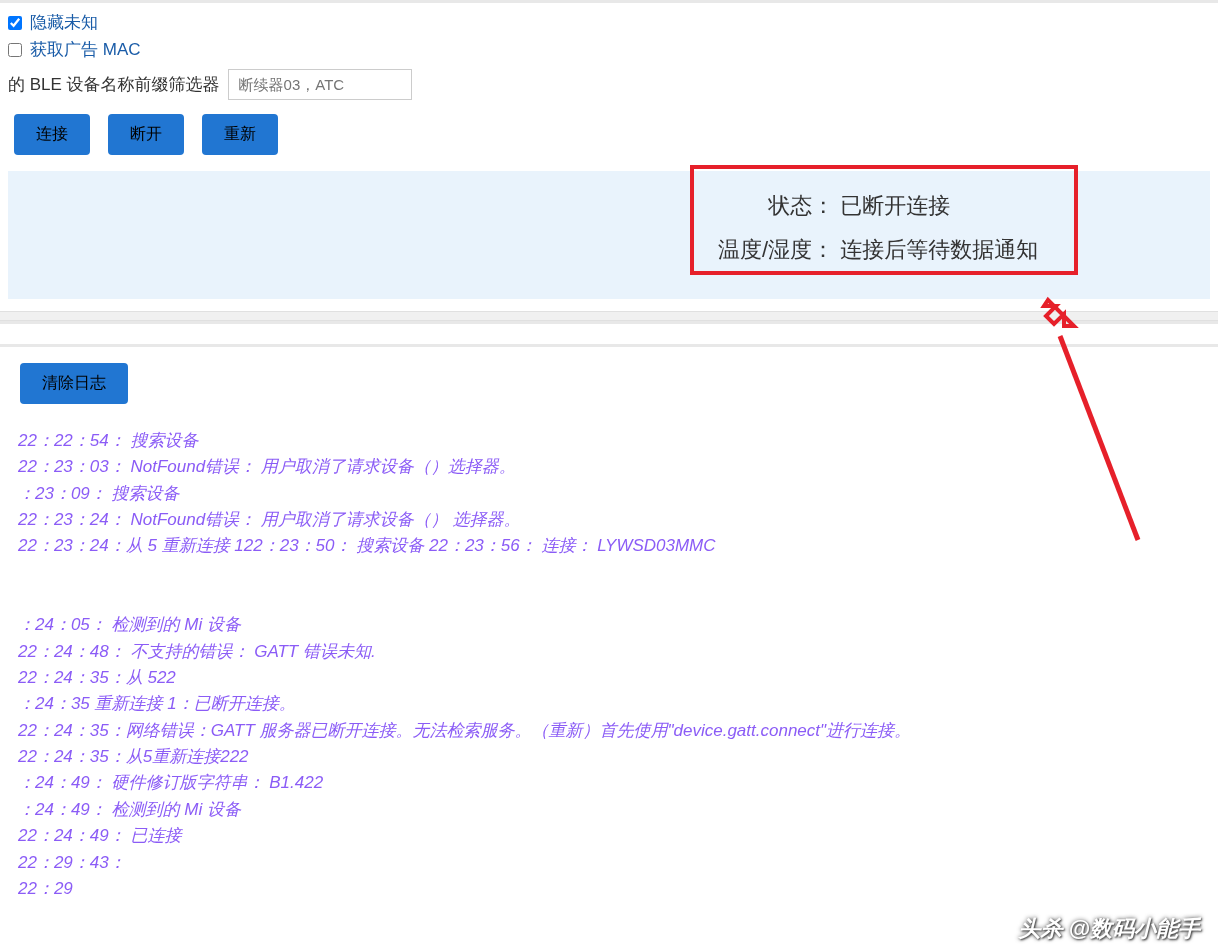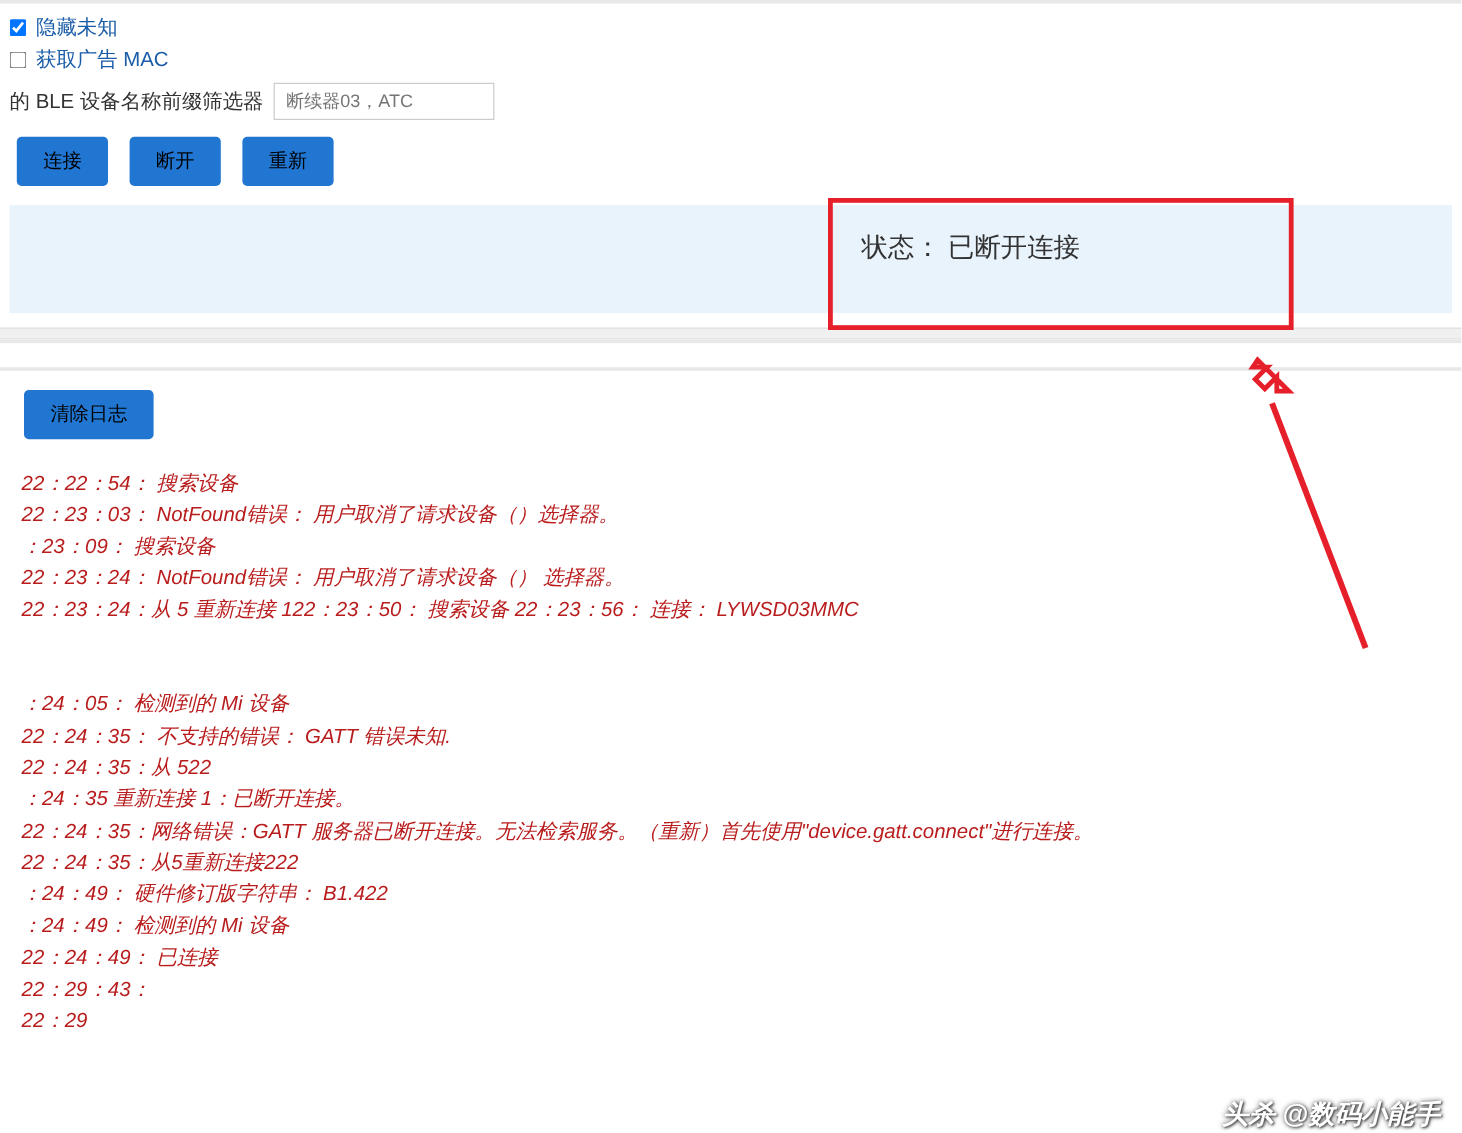--- a/index.html
+++ b/index.html
@@ -116,21 +116,21 @@
     .log-section {
       padding: 16px 10px 10px 14px;
       position: relative;
     }
     .clear-btn-wrap {
       margin-bottom: 24px;
       margin-left: 6px;
     }
     .log-body {
       font-style: italic;
-      color: #b91c1c;
+      color: #8b5cf6;
       font-size: 17px;
       line-height: 1.55;
       padding-left: 4px;
     }
     .log-line {
       white-space: pre-wrap;
     }
     .arrow-annotation {
       position: absolute;
       left: 1020px;
@@ -173,41 +173,45 @@
       <button class="btn">重新</button>
     </div>
 
     <div class="status-box">
       <div class="status-highlight"></div>
       <div class="status-content">
         <div class="status-line">
           <span class="status-label">状态：</span>
           <span class="status-value">已断开连接</span>
         </div>
+        <div class="status-line">
+          <span class="status-label">温度/湿度：</span>
+          <span class="status-value">连接后等待数据通知</span>
+        </div>
       </div>
     </div>
   </div>
 
   <div class="separator"></div>
   <div class="narrow-sep"></div>
 
   <div class="log-section">
     <div class="clear-btn-wrap">
       <button class="btn">清除日志</button>
     </div>
     <div class="log-body" id="log-body">
         <div class="log-line">22：22：54： 搜索设备</div>
         <div class="log-line">22：23：03： NotFound错误： 用户取消了请求设备（）选择器。</div>
         <div class="log-line">：23：09： 搜索设备</div>
         <div class="log-line">22：23：24： NotFound错误： 用户取消了请求设备（） 选择器。</div>
         <div class="log-line">22：23：24：从 5 重新连接 122：23：50： 搜索设备 22：23：56： 连接： LYWSD03MMC</div>
         <div class="log-line">&nbsp;</div>
         <div class="log-line">&nbsp;</div>
         <div class="log-line">：24：05： 检测到的 Mi 设备</div>
-        <div class="log-line">22：24：35： 不支持的错误： GATT 错误未知.</div>
+        <div class="log-line">22：24：48： 不支持的错误： GATT 错误未知.</div>
         <div class="log-line">22：24：35：从 522</div>
         <div class="log-line">：24：35 重新连接 1：已断开连接。</div>
         <div class="log-line">22：24：35：网络错误：GATT 服务器已断开连接。无法检索服务。（重新）首先使用"device.gatt.connect"进行连接。</div>
         <div class="log-line">22：24：35：从5重新连接222</div>
         <div class="log-line">：24：49： 硬件修订版字符串： B1.422</div>
         <div class="log-line">：24：49： 检测到的 Mi 设备</div>
         <div class="log-line">22：24：49： 已连接</div>
         <div class="log-line">22：29：43：</div>
         <div class="log-line">22：29</div>
       </div>

